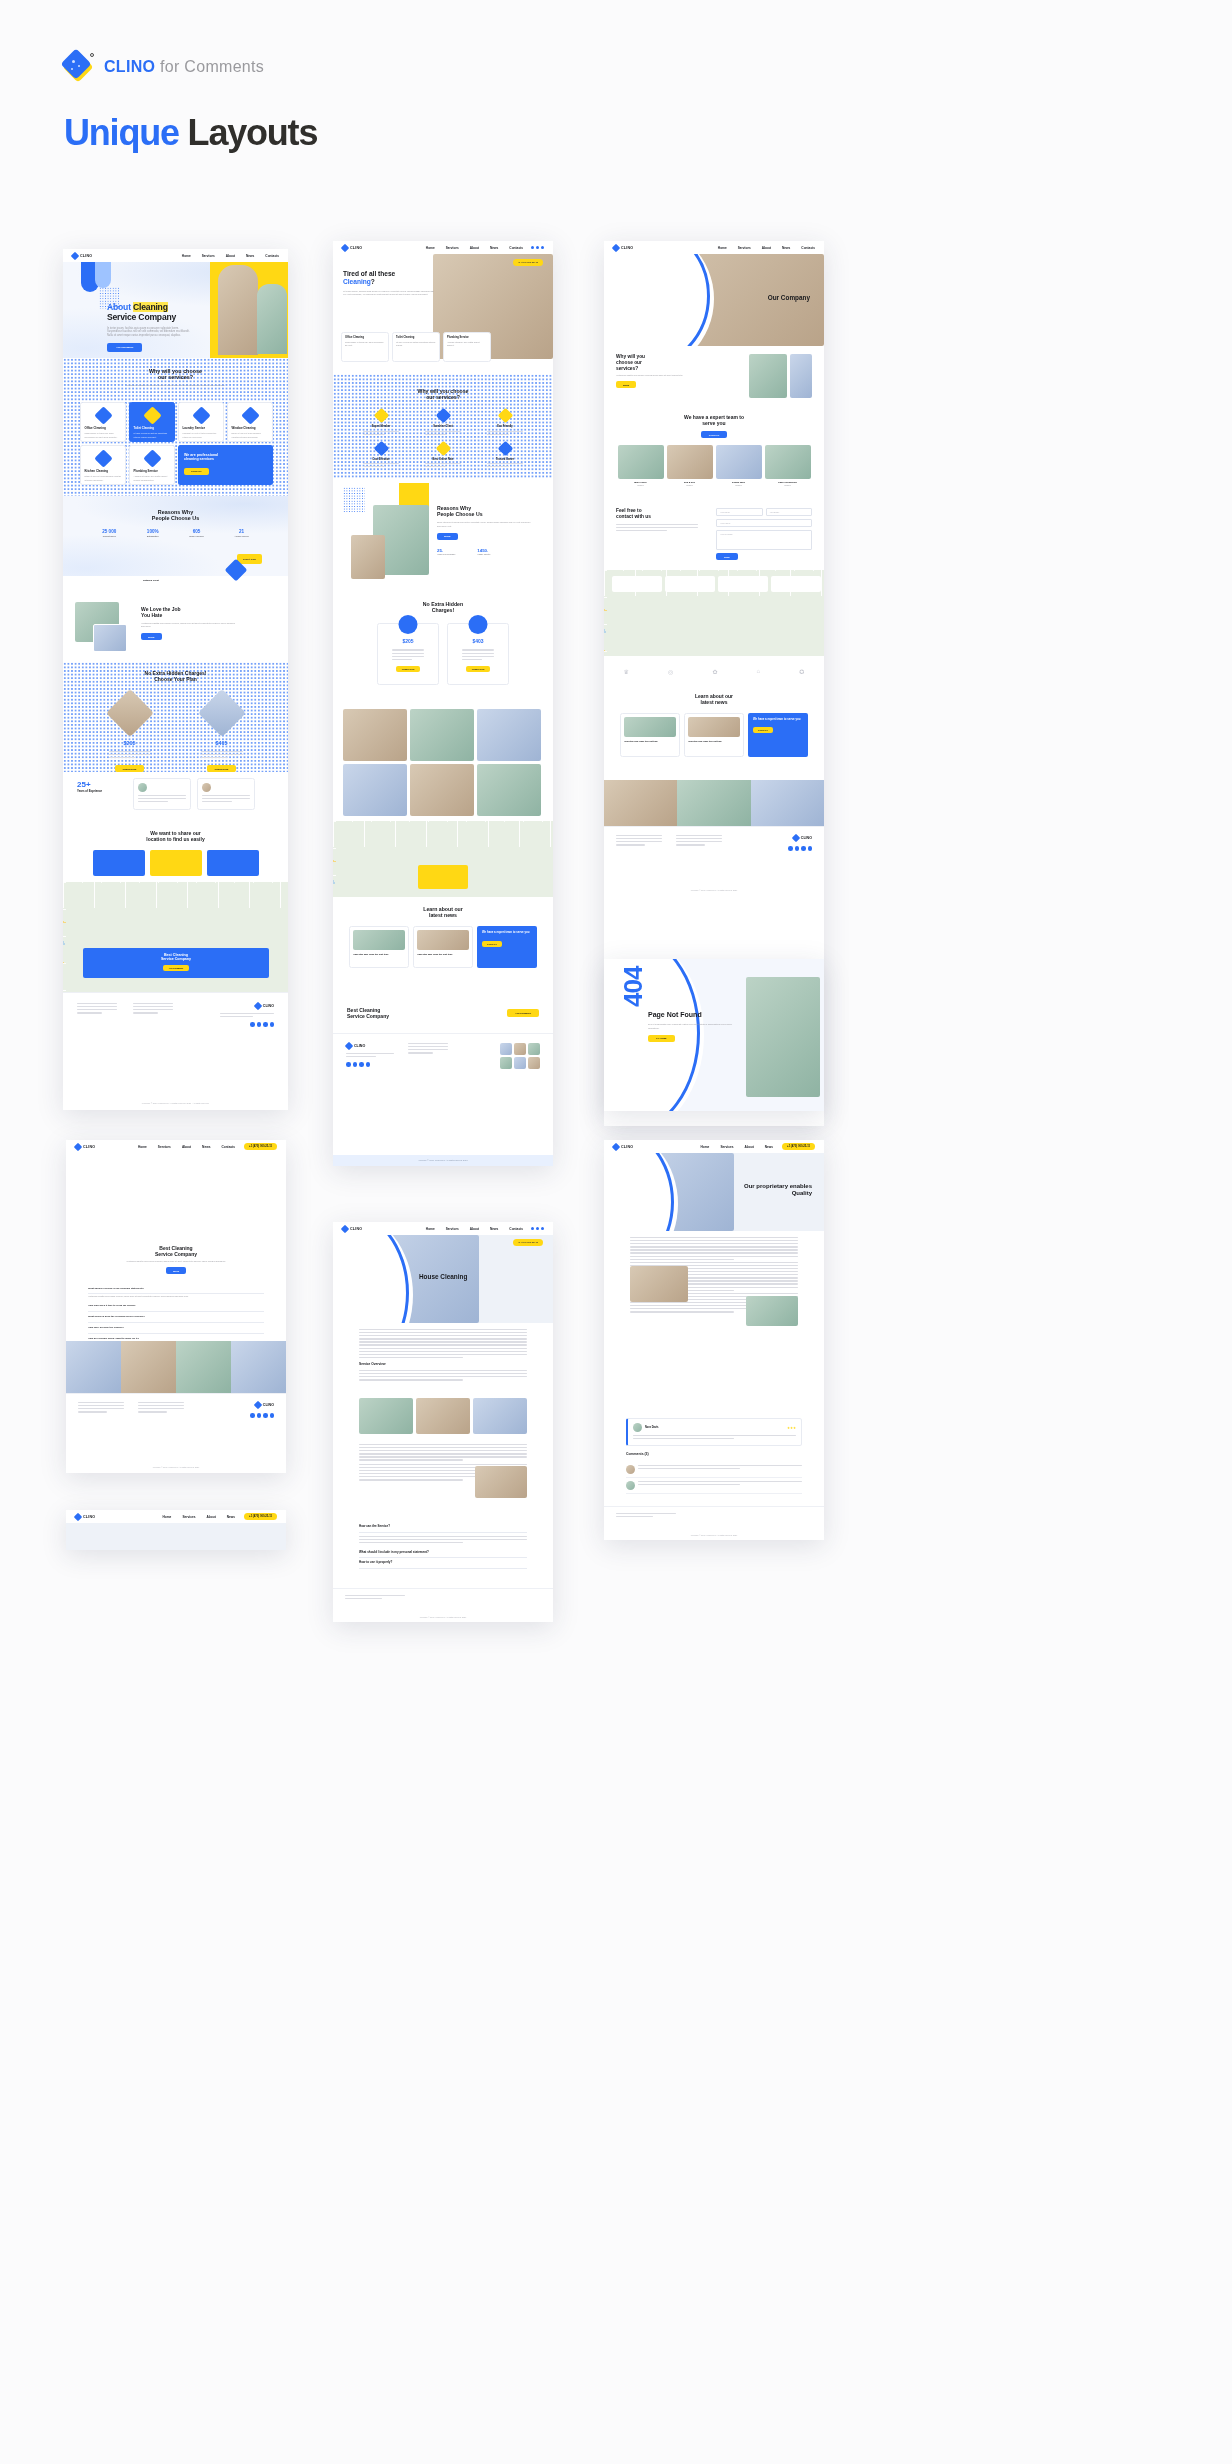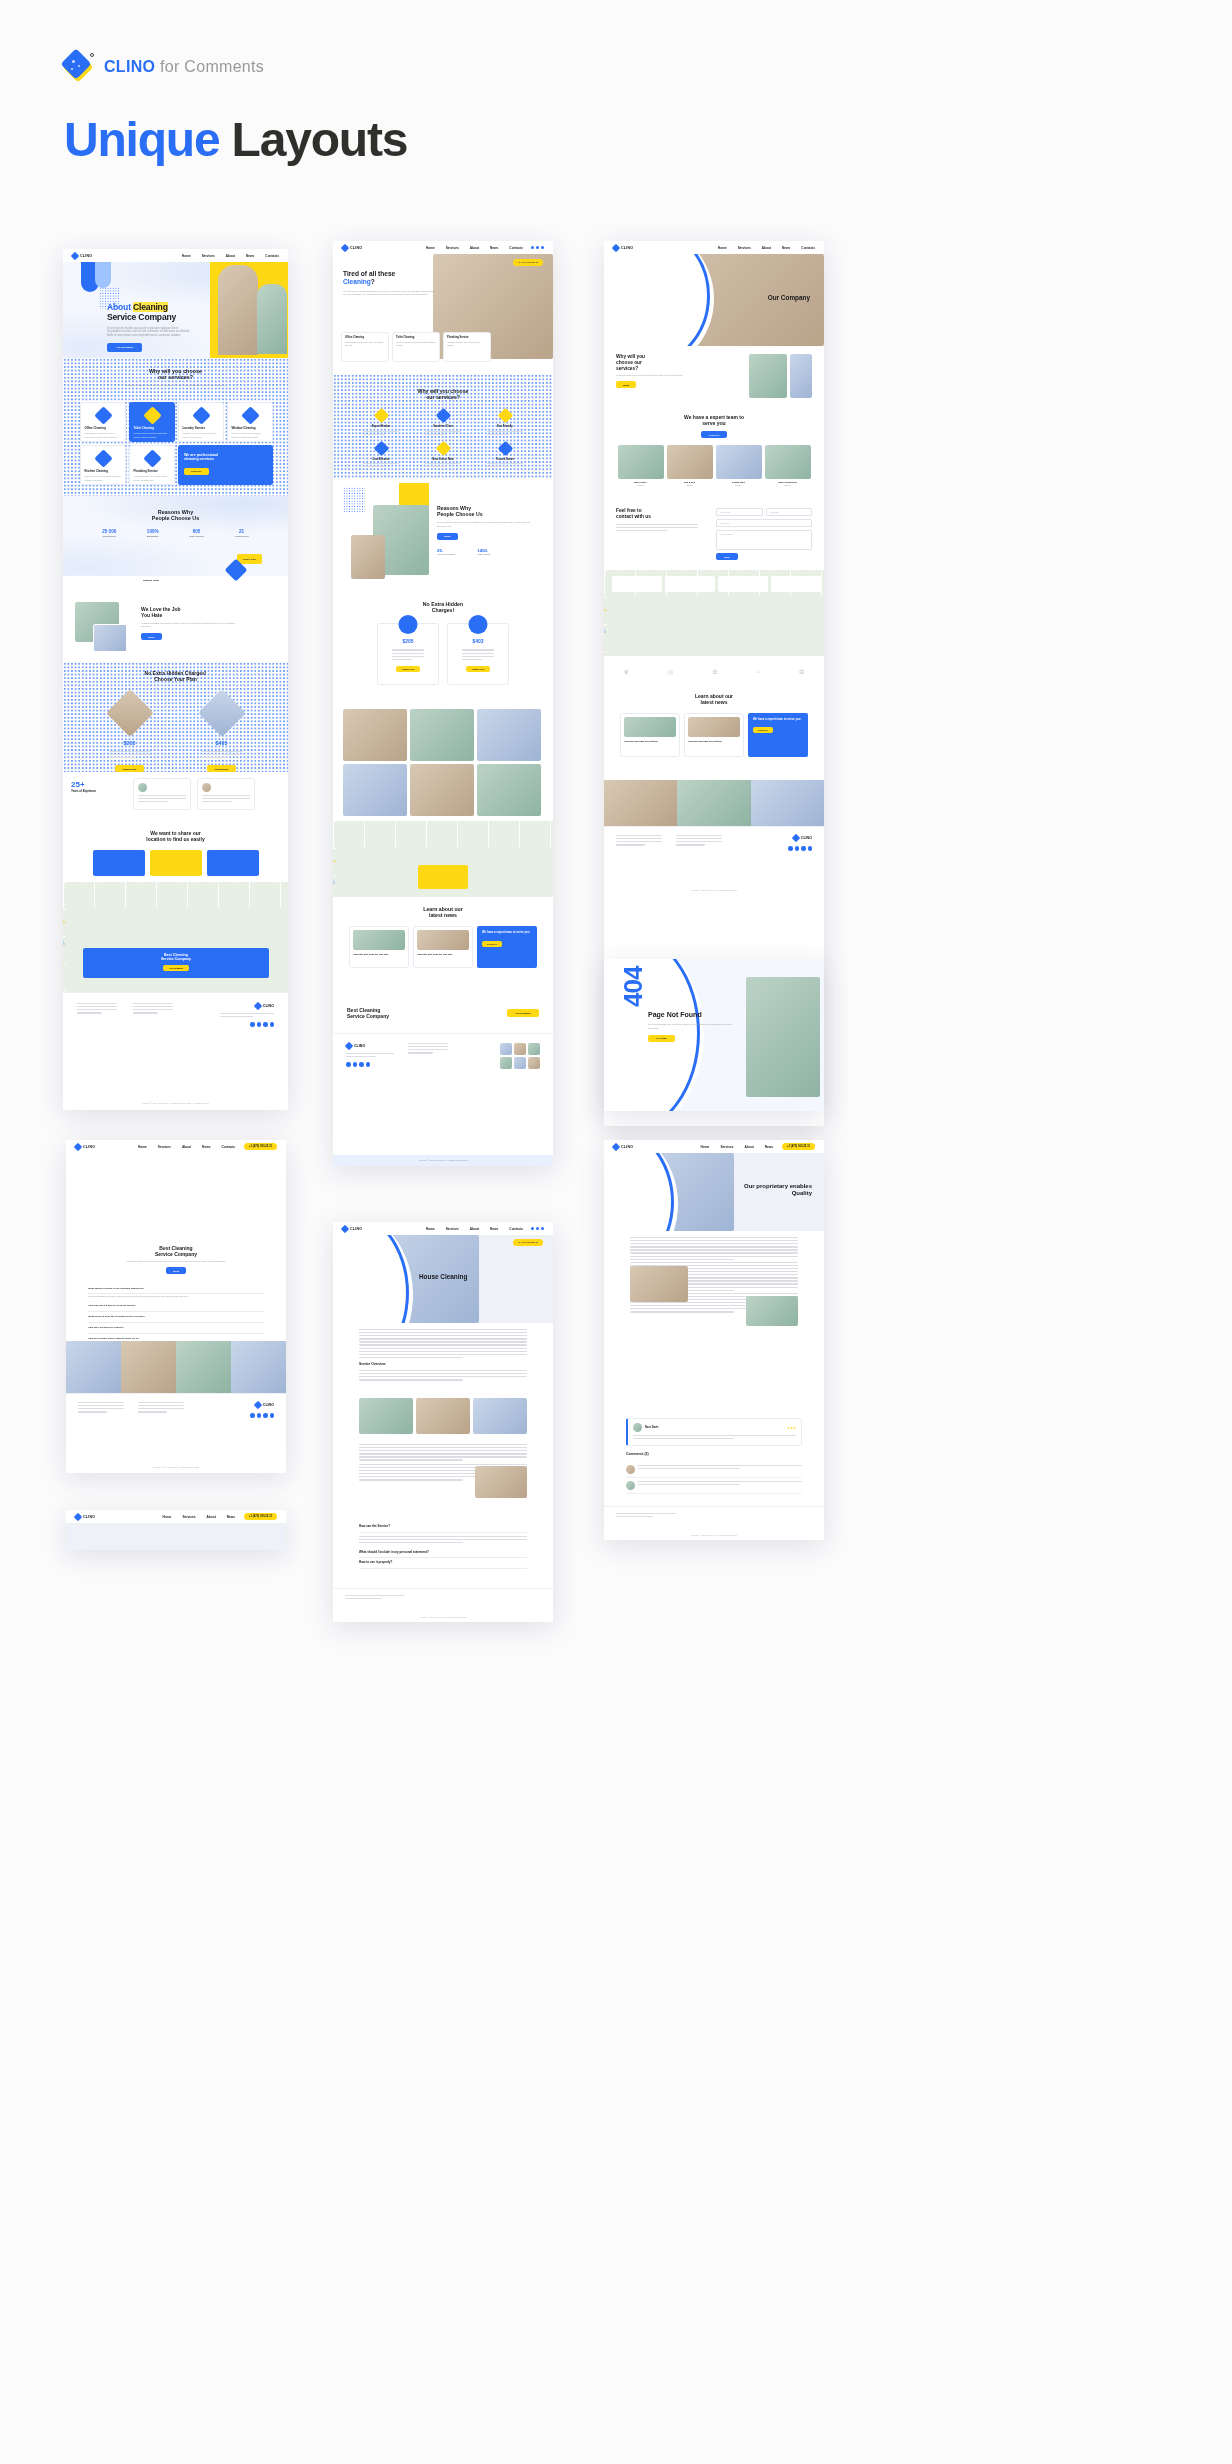--- a/index.html
+++ b/index.html
@@ -21,21 +21,21 @@
   .brand-logo .dia-b {
     position:absolute; left:1px; top:1px; width:22px; height:22px;
     background:#2b6ef6; transform:rotate(45deg); border-radius:4px;
   }
   .brand-logo .dot { position:absolute; right:0; top:1px; width:4px; height:4px; border:1px solid #4a4a4a; border-radius:50%; }
   .brand-logo .sp { position:absolute; background:#cfe0ff; border-radius:50%; }
   .brand-name { font-size:16px; font-weight:bold; letter-spacing:.3px; }
   .brand-name .b1 { color:#2b6ef6; }
   .brand-name .b2 { color:#9a9a9e; font-weight:normal; }
   .headline {
-    margin-top:32px; font-size:48px; line-height:1.08; font-weight:bold;
+    margin-top:32px; font-size:36px; line-height:1.08; font-weight:bold;
     color:#302f2c; letter-spacing:-1.2px;
   }
   .headline .hl { color:#2b6ef6; }
 
   
   .mock {
     position:absolute; background:#fff;
     box-shadow:0 6px 26px rgba(40,50,80,.13);
     overflow:hidden;
   }
@@ -271,21 +271,21 @@
               <s></s>
               <s></s>
               <s></s>
             </div>
         <div class="btn-y" style="font-size:2.2px;padding:2.5px 8px;margin-top:5px;">ORDER NOW</div>
       </div>
     </div>
   </div>
 
   <div style="position:absolute;left:0;top:523px;width:100%;height:52px;background:#fff;">
-    <div style="position:absolute;left:8px;top:8px;">
+    <div style="position:absolute;left:14px;top:8px;">
       <div class="blue" style="font-size:8px;font-weight:bold;">25+</div>
       <div class="ttl" style="font-size:2.8px;margin-top:1px;">Years of Exprience</div>
     </div>
     <div class="card" style="position:absolute;left:70px;top:6px;width:58px;height:32px;padding:4px;">
       <div class="ph3" style="width:9px;height:9px;border-radius:50%;"></div>
       <div class="lines" style="margin-top:3px;">
             <s></s>
             <s></s>
             <s></s>
           </div>

